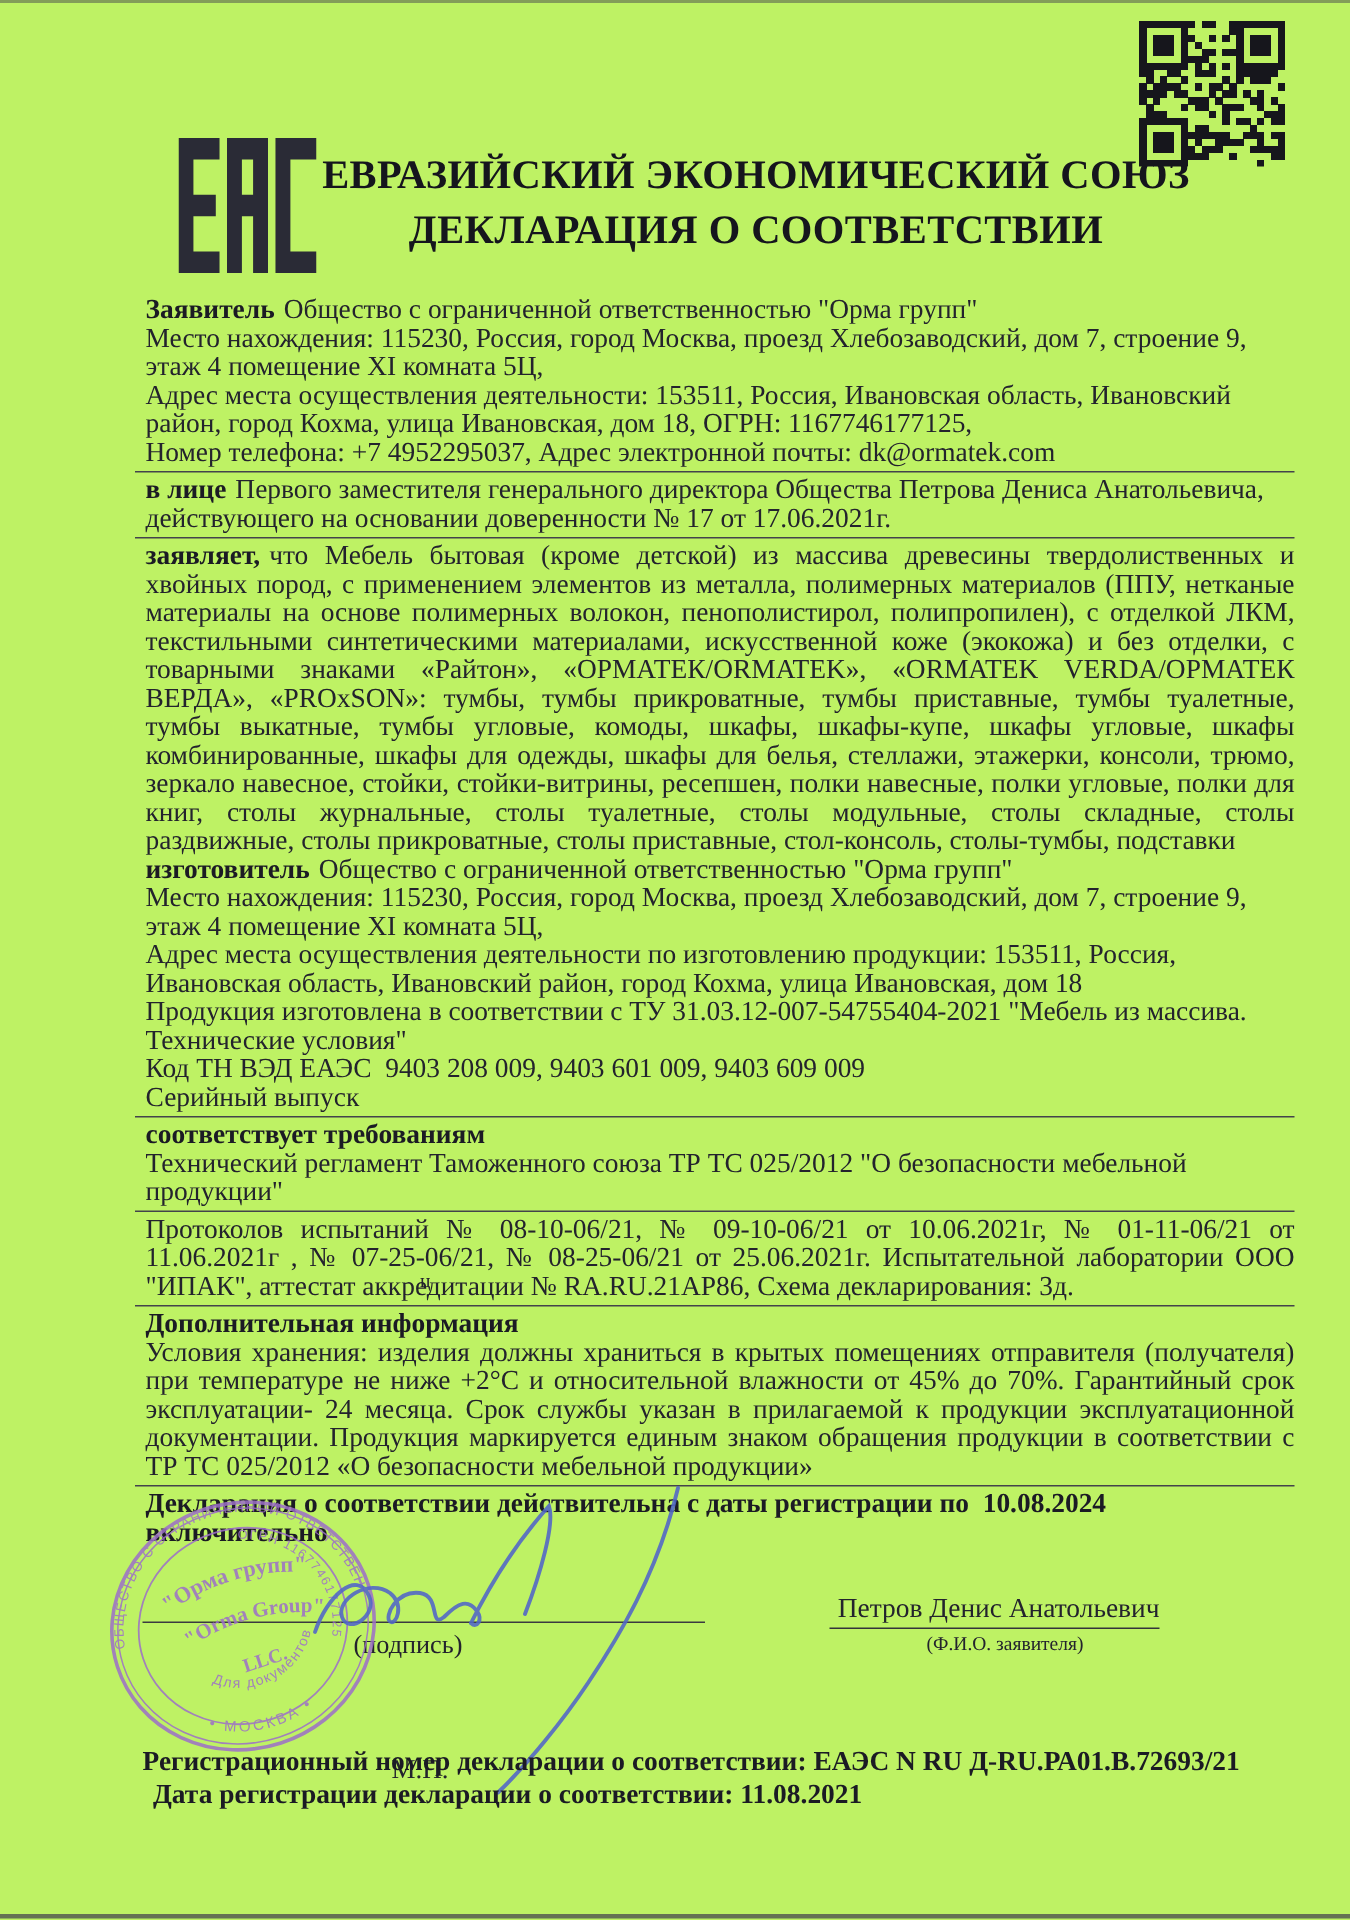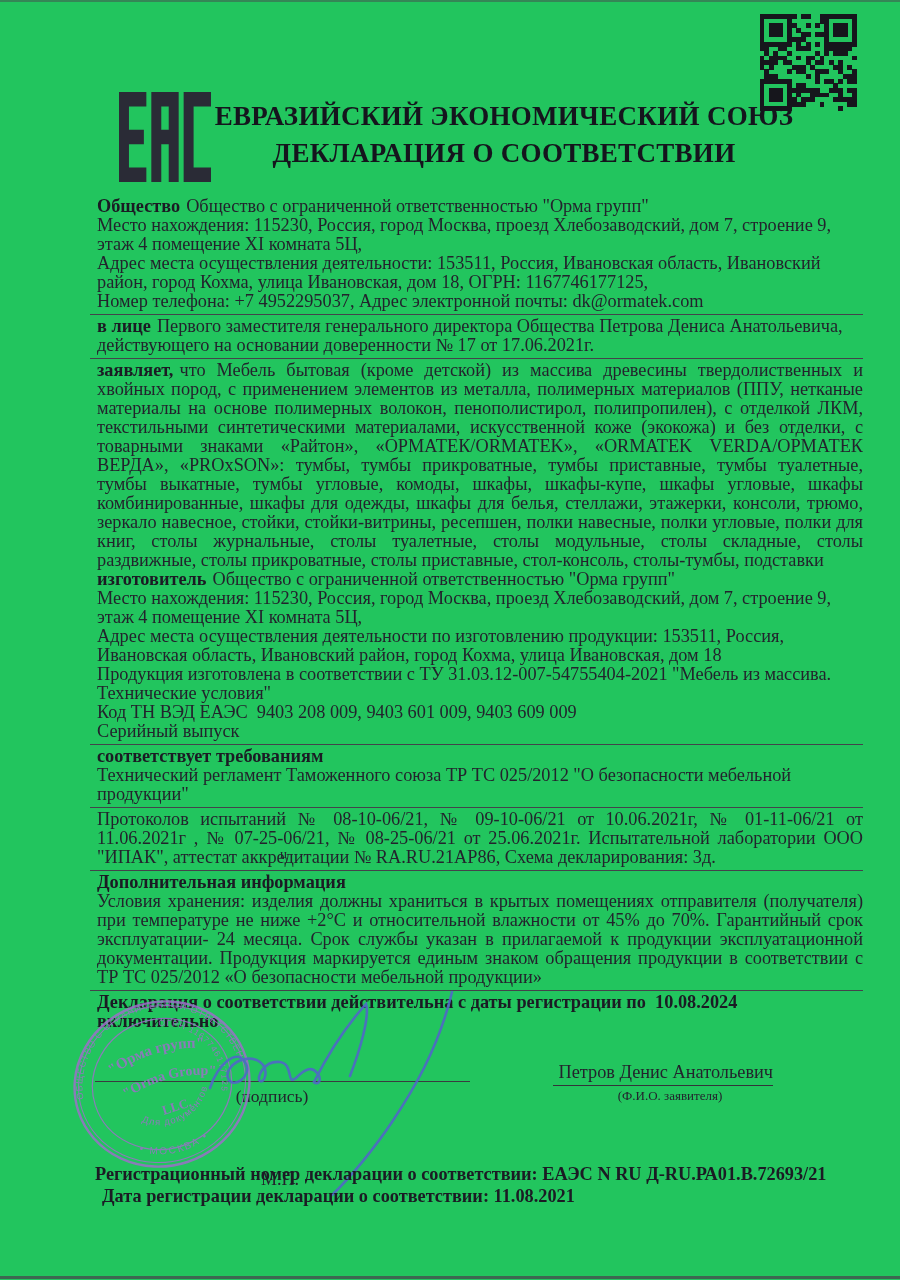--- a/index.html
+++ b/index.html
@@ -1,16 +1,16 @@
 <!DOCTYPE html>
 <html lang="ru"><head>
 <meta charset="utf-8">
 <style>
   html,body{margin:0;padding:0;background:#fff;}
-  .page{position:relative;width:900px;height:1280px;background:#22c55e;overflow:hidden;
+  .page{position:relative;width:900px;height:1280px;background:#bef264;overflow:hidden;
         font-family:"Liberation Serif","DejaVu Serif",serif;color:#23232d;}
   .scan-edge{position:absolute;left:0;width:900px;background:#47474d;}
   .scan-edge.top{top:0;height:2px;opacity:.5;}
   .scan-edge.bottom{top:1276px;height:3px;opacity:.75;}
 
   .eac{position:absolute;left:119px;top:92px;}
   .hdr{position:absolute;left:204px;top:98px;width:600px;text-align:center;
        font-weight:bold;font-size:27px;line-height:37px;color:#15151d;letter-spacing:.3px;}
   .qr{position:absolute;left:757px;top:14px;width:102px;height:98px;}
 
@@ -282,21 +282,21 @@
         <rect x="1" y="20" width="1.06" height="1.06"></rect>
         <rect x="2" y="20" width="1.06" height="1.06"></rect>
         <rect x="3" y="20" width="1.06" height="1.06"></rect>
         <rect x="4" y="20" width="1.06" height="1.06"></rect>
         <rect x="5" y="20" width="1.06" height="1.06"></rect>
         <rect x="6" y="20" width="1.06" height="1.06"></rect>
         <rect x="17" y="20" width="1.06" height="1.06"></rect>
       </svg></div>
 
   <div class="body">
-    <p><b>Общество</b><span>Общество с ограниченной ответственностью "Орма групп"</span></p>
+    <p><b>Заявитель</b><span>Общество с ограниченной ответственностью "Орма групп"</span></p>
     <p>Место нахождения: 115230, Россия, город Москва, проезд Хлебозаводский, дом 7, строение 9, этаж 4 помещение XI комната 5Ц,</p>
     <p>Адрес места осуществления деятельности: 153511, Россия, Ивановская область, Ивановский район, город Кохма, улица Ивановская, дом 18, ОГРН: 1167746177125,</p>
     <p>Номер телефона: +7 4952295037, Адрес электронной почты: dk@ormatek.com</p>
     <div class="rule"></div>
     <p><b>в лице</b><span>Первого заместителя генерального директора Общества Петрова Дениса Анатольевича, действующего на основании доверенности № 17 от 17.06.2021г.</span></p>
     <div class="rule"></div>
     <p class="j"><b>заявляет,</b><span>что Мебель бытовая (кроме детской) из массива древесины твердолиственных и хвойных пород, с применением элементов из металла, полимерных материалов (ППУ, нетканые материалы на основе полимерных волокон, пенополистирол, полипропилен), с отделкой ЛКМ, текстильными синтетическими материалами, искусственной коже (экокожа) и без отделки, с товарными знаками «Райтон», «ОРМАТЕК/ORMATEK», «ORMATEK VERDA/ОРМАТЕК ВЕРДА», «PROxSON»: тумбы, тумбы прикроватные, тумбы приставные, тумбы туалетные, тумбы выкатные, тумбы угловые, комоды, шкафы, шкафы-купе, шкафы угловые, шкафы комбинированные, шкафы для одежды, шкафы для белья, стеллажи, этажерки, консоли, трюмо, зеркало навесное, стойки, стойки-витрины, ресепшен, полки навесные, полки угловые, полки для книг, столы журнальные, столы туалетные, столы модульные, столы складные, столы раздвижные, столы прикроватные, столы приставные, стол-консоль, столы-тумбы, подставки</span></p>
     <p><b>изготовитель</b><span>Общество с ограниченной ответственностью "Орма групп"</span></p>
     <p>Место нахождения: 115230, Россия, город Москва, проезд Хлебозаводский, дом 7, строение 9, этаж 4 помещение XI комната 5Ц,</p>
     <p>Адрес места осуществления деятельности по изготовлению продукции: 153511, Россия, Ивановская область, Ивановский район, город Кохма, улица Ивановская, дом 18</p>

